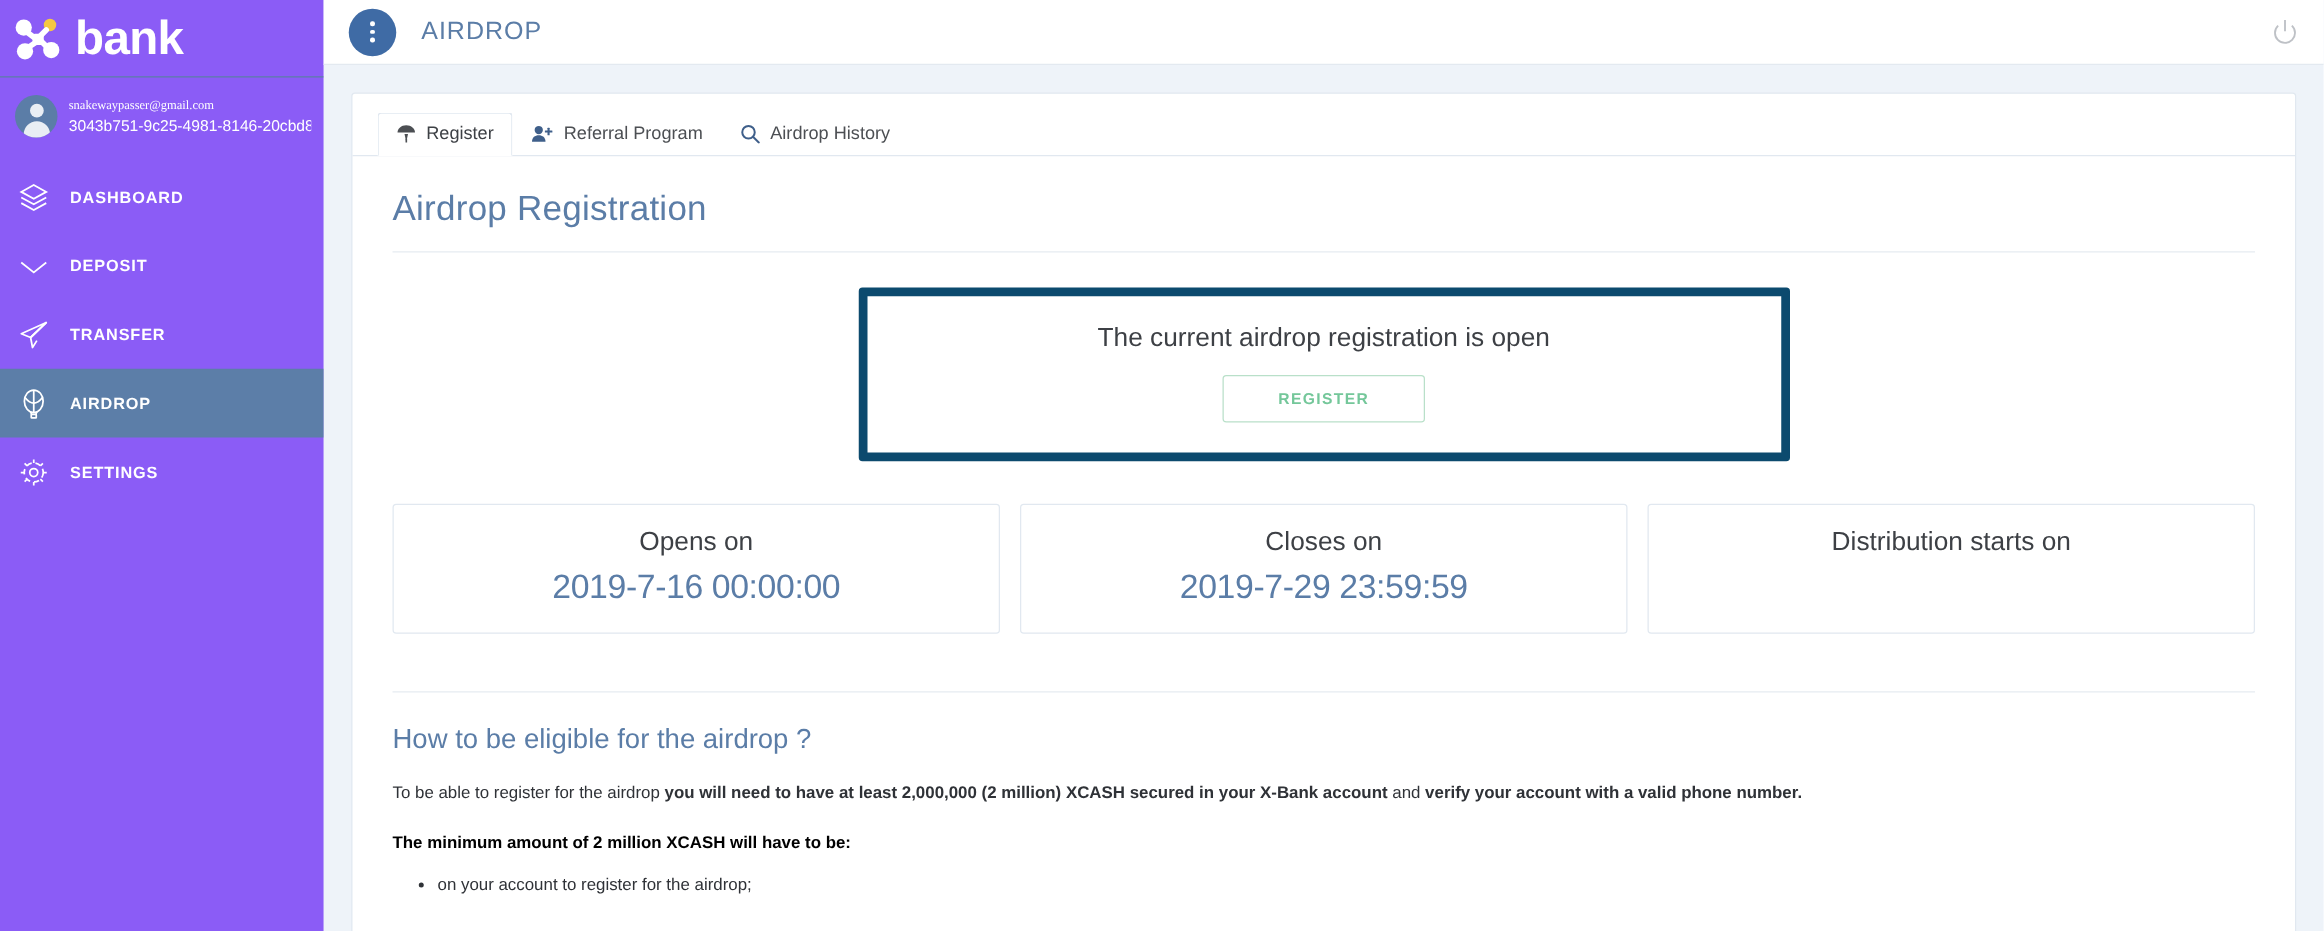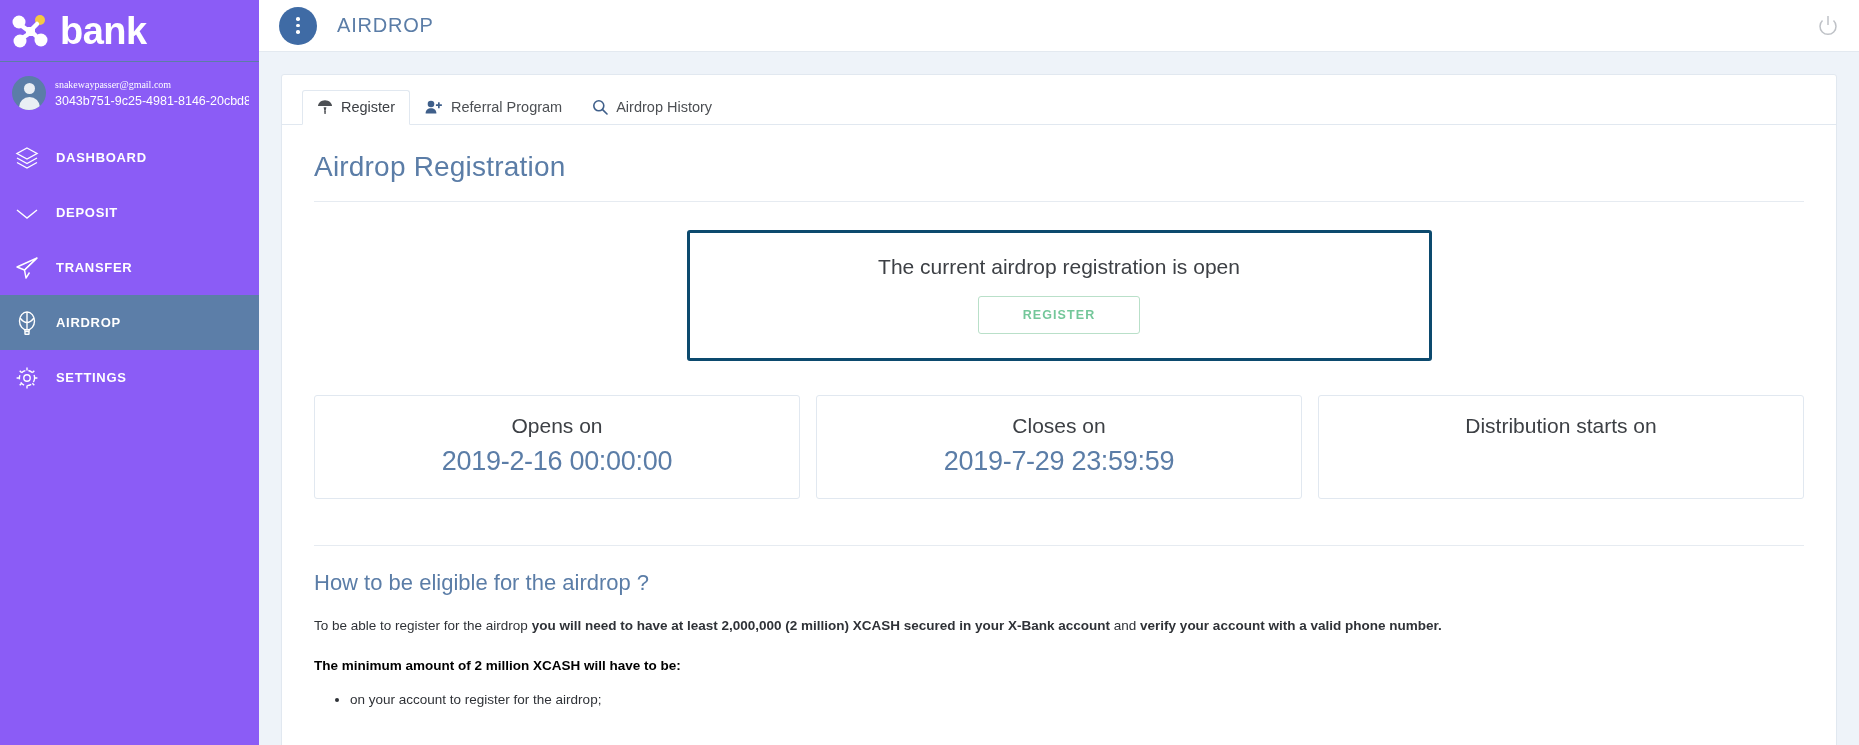--- a/index.html
+++ b/index.html
@@ -126,21 +126,21 @@
   .h1 {
     font-size: 28px; color: #5b7da7; font-weight: normal;
     letter-spacing: 0.2px;
     padding-bottom: 18px;
     border-bottom: 1px solid #e6ebf1;
     margin-bottom: 28px;
   }
 
   .status-box {
     width: 745px; margin: 0 auto;
-    border: 3px solid #0c4a6e;
+    border: 7px solid #0c4a6e;
     border-radius: 3px;
     padding: 22px 10px 24px 10px;
     text-align: center;
   }
   .status-text { font-size: 21px; color: #3d4045; font-weight: normal; }
   .register-btn {
     margin-top: 17px;
     display: inline-block;
     border: 1px solid #b9e0c9;
     background: #ffffff;
@@ -326,21 +326,21 @@
           <h1 class="h1">Airdrop Registration</h1>
 
           <div class="status-box">
             <div class="status-text">The current airdrop registration is open</div>
             <button class="register-btn">REGISTER</button>
           </div>
 
           <div class="date-row">
             <div class="date-card">
               <div class="date-label">Opens on</div>
-              <div class="date-value">2019-2-16 00:00:00</div>
+              <div class="date-value">2019-7-16 00:00:00</div>
             </div>
             <div class="date-card">
               <div class="date-label">Closes on</div>
               <div class="date-value">2019-7-29 23:59:59</div>
             </div>
             <div class="date-card">
               <div class="date-label">Distribution starts on</div>
               <div class="date-value"></div>
             </div>
           </div>

